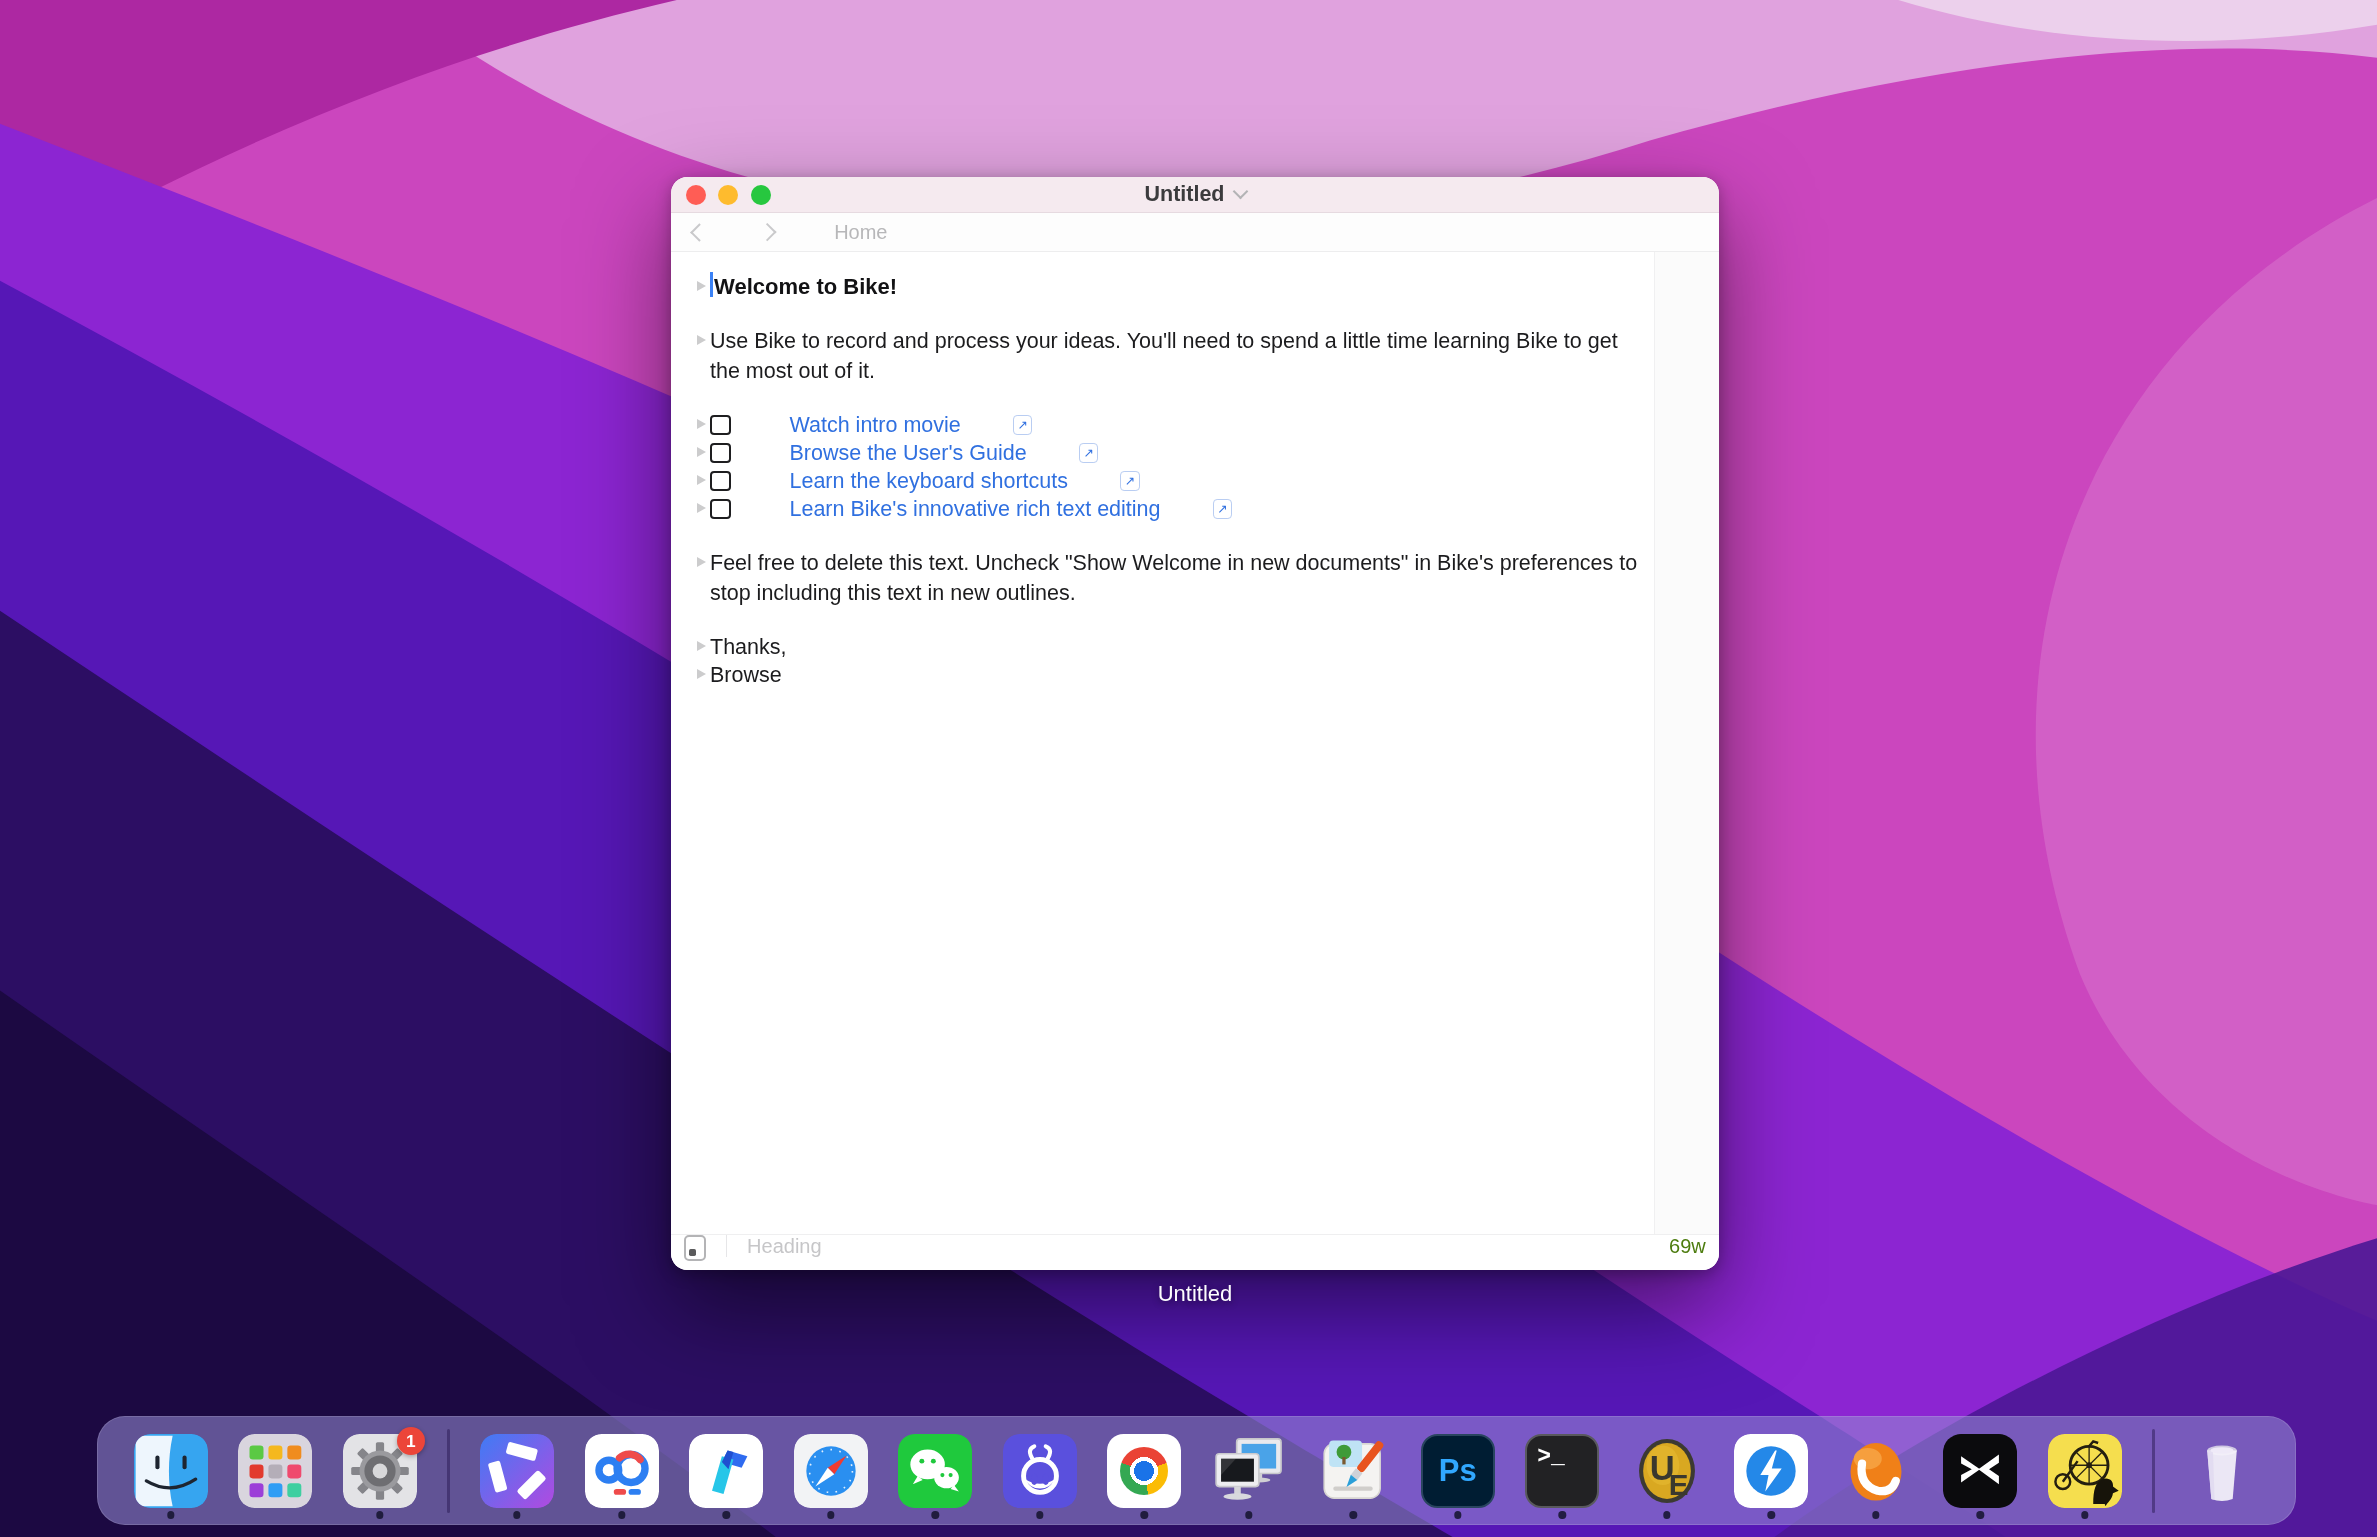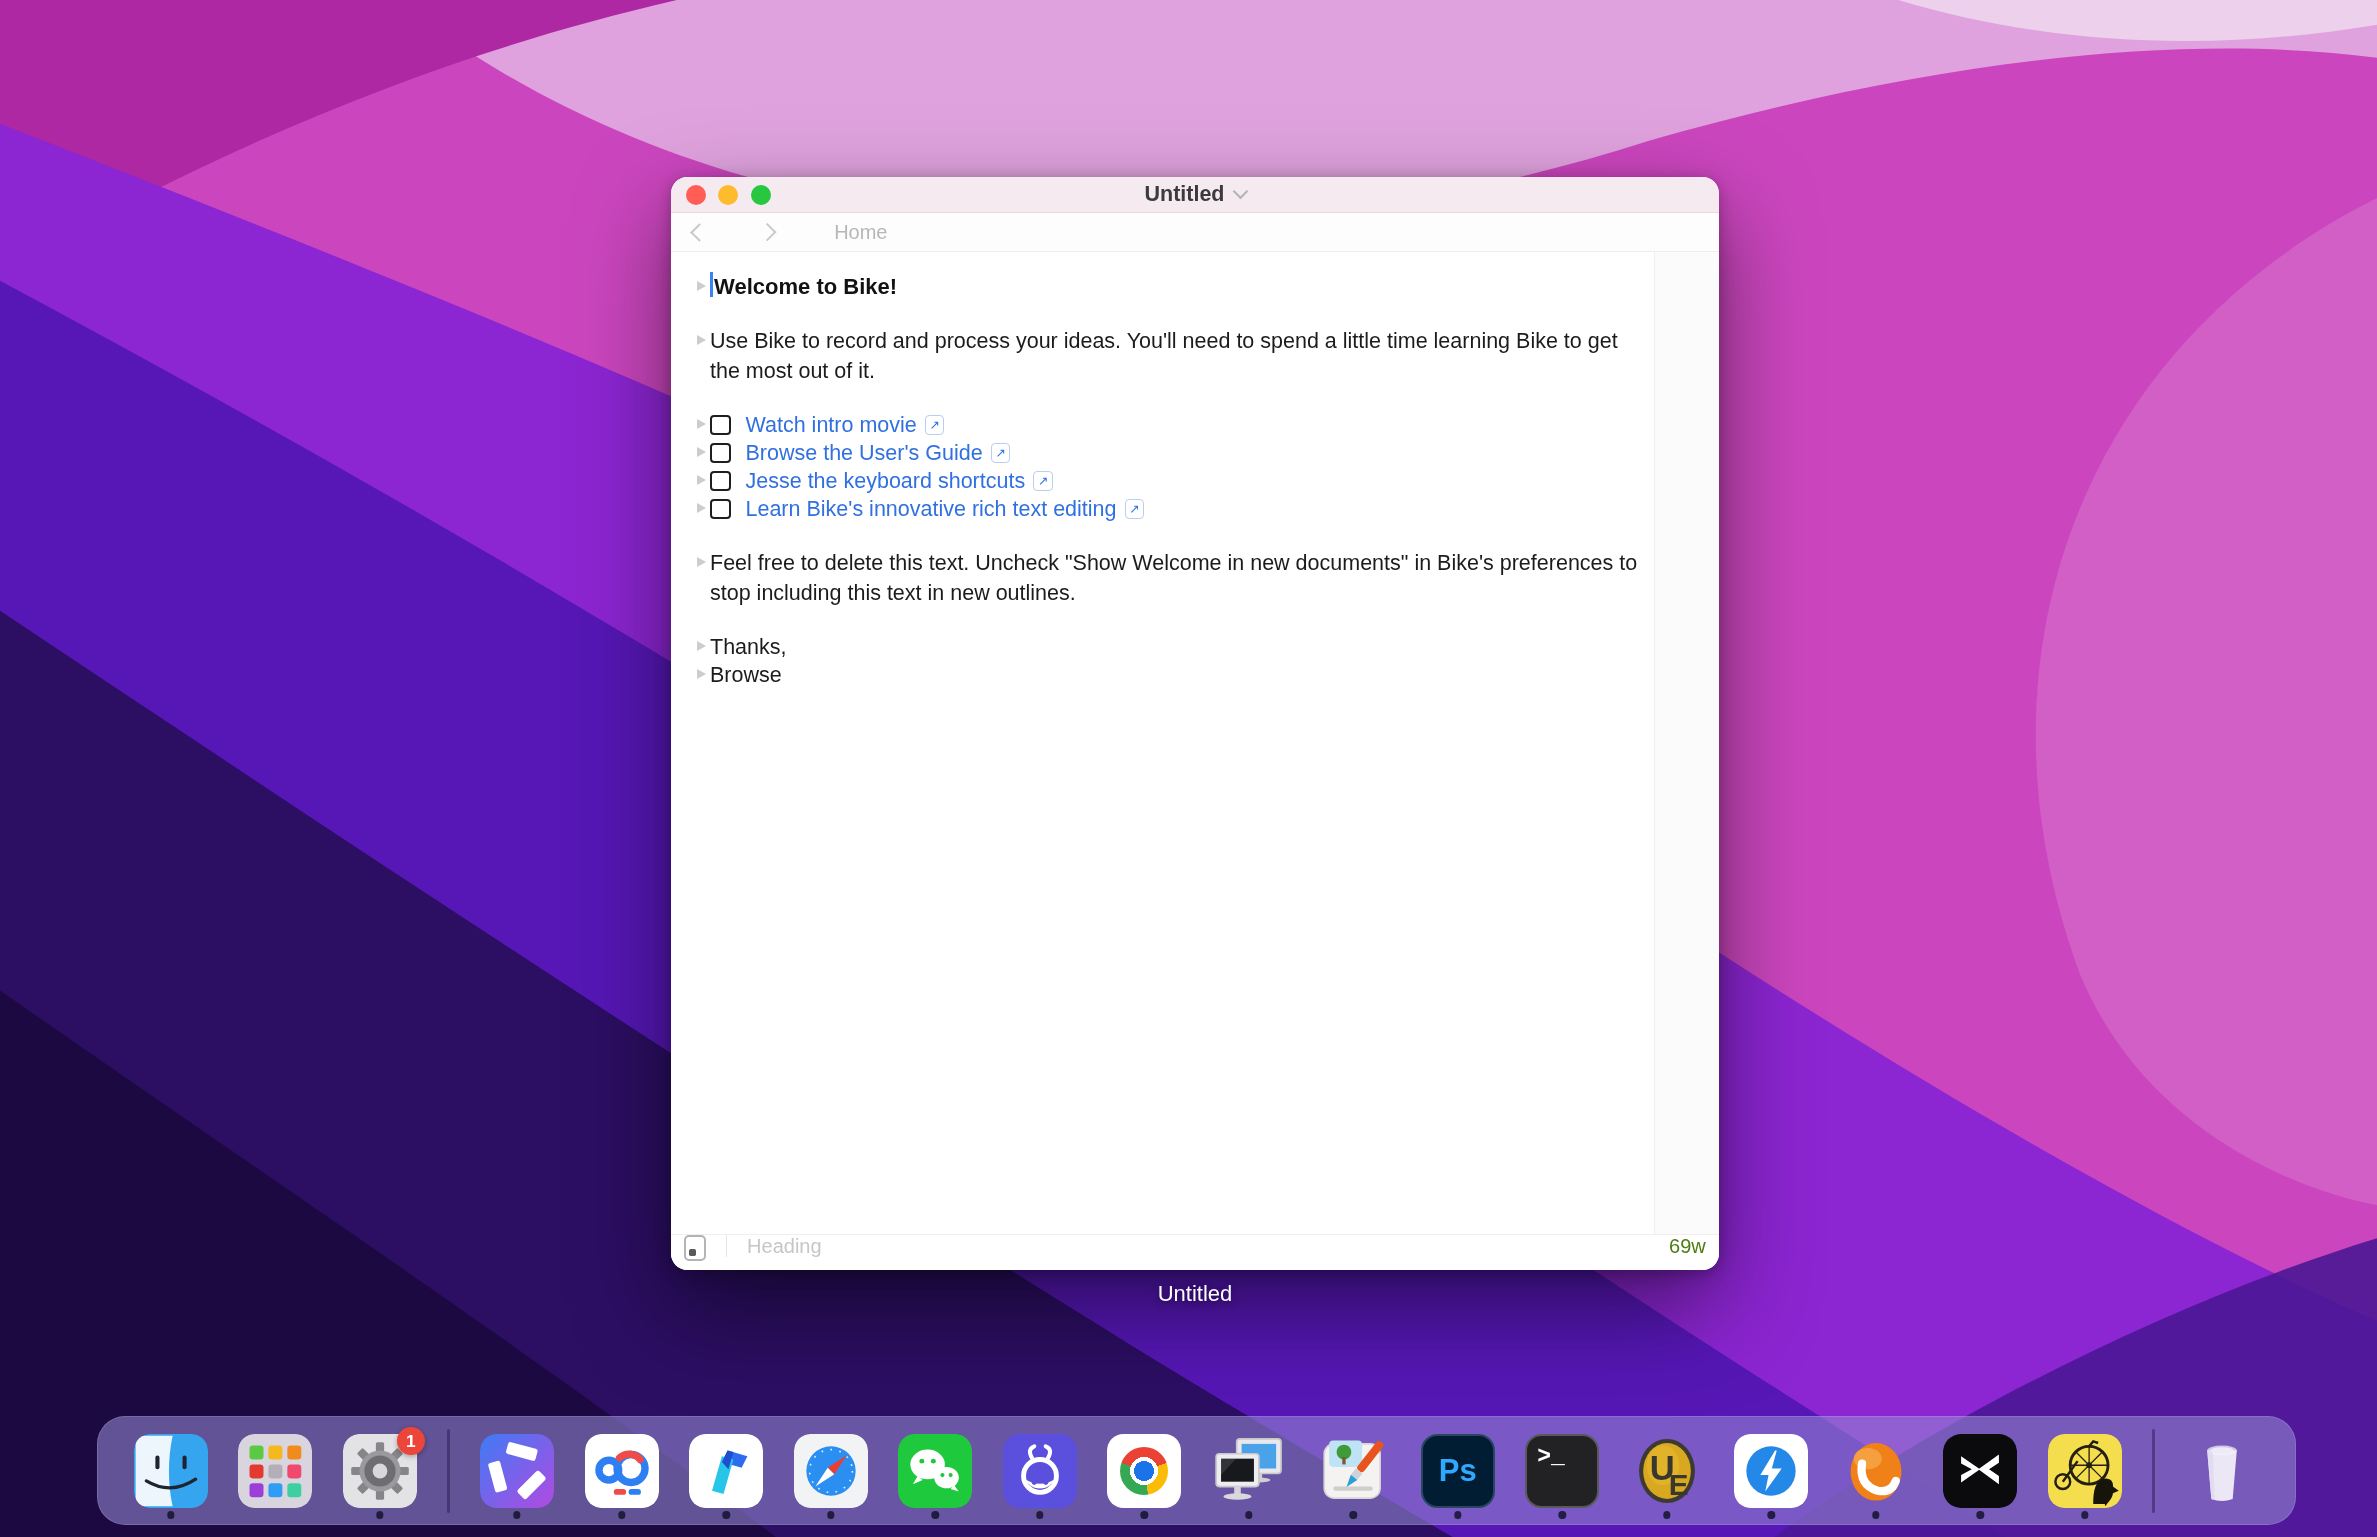--- a/index.html
+++ b/index.html
@@ -38,21 +38,21 @@
   .content{flex:1 1 auto;position:relative;background:#fff;padding-top:18px;box-sizing:border-box;}
   .gutter{position:absolute;top:0;bottom:0;right:0;width:64px;background:#fbfbfb;border-left:1.7px solid #f0f0f1;}
   .row{position:relative;padding-left:39px;font-size:21.5px;color:#1c1c1e;line-height:30px;}
   .disc{position:absolute;left:26.4px;top:50%;margin-top:-5.8px;width:0;height:0;
     border-left:9px solid #cccccd;border-top:5.8px solid transparent;border-bottom:5.8px solid transparent;}
   .row.multi .disc{top:15px;}
   .heading-row{font-size:22px;font-weight:700;line-height:33px;margin-bottom:23px;color:#121214;}
   .caret{display:inline-block;width:3.3px;height:25px;background:#3b82f6;vertical-align:-3.3px;margin-right:0.8px;}
   .para{max-width:930px;margin-bottom:25px;}
   #checklist{margin-bottom:25px;}
-  .check-row{display:flex;align-items:center;height:28px;}
+  .check-row{display:flex;align-items:center;height:28px;gap:44px;}
   .checkbox{width:16.5px;height:16.5px;border:2.1px solid #1e1e20;border-radius:4.1px;margin-right:15px;flex:0 0 auto;background:#fff;}
   .link{color:#3070e0;text-decoration:none;}
   .extbox{width:17.3px;height:17.3px;border:1.7px solid #b9cdf2;border-radius:4.1px;margin-left:8.3px;
     display:inline-flex;align-items:center;justify-content:center;font-size:12.4px;color:#3070e0;flex:0 0 auto;}
   .sign-row{height:28px;line-height:28px;}
   
   .statusbar{
     height:35px;flex:0 0 auto;background:#fff;border-top:1.7px solid #efeff0;border-radius:0 0 16.5px 16.5px;
     display:flex;align-items:flex-start;padding:0 13.2px;gap:8px;
   }
@@ -139,21 +139,21 @@
         </div>
         <div class="row check-row">
           <span class="disc"></span>
           <span class="checkbox"></span>
           <a class="link">Browse the User's Guide</a>
           <span class="extbox">↗</span>
         </div>
         <div class="row check-row">
           <span class="disc"></span>
           <span class="checkbox"></span>
-          <a class="link">Jesse the keyboard shortcuts</a>
+          <a class="link">Learn the keyboard shortcuts</a>
           <span class="extbox">↗</span>
         </div>
         <div class="row check-row">
           <span class="disc"></span>
           <span class="checkbox"></span>
           <a class="link">Learn Bike's innovative rich text editing</a>
           <span class="extbox">↗</span>
         </div>
       </div>
 

